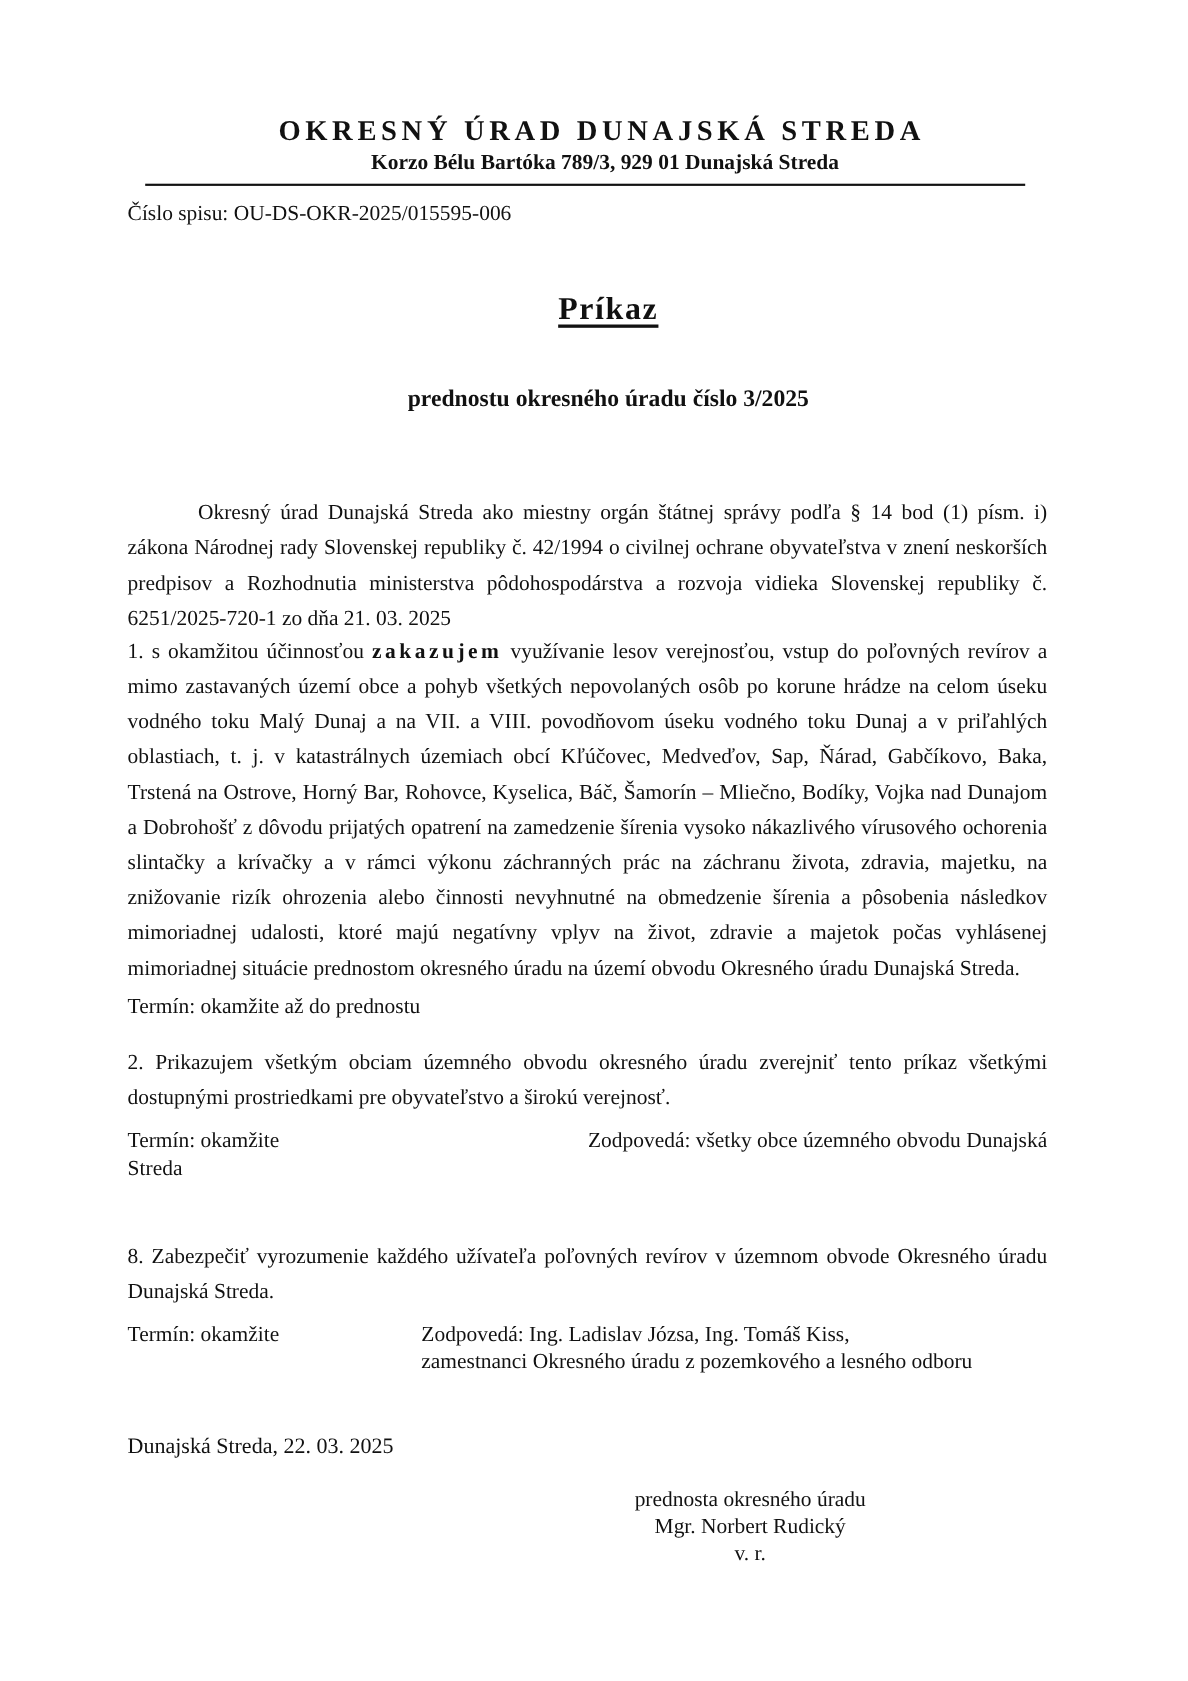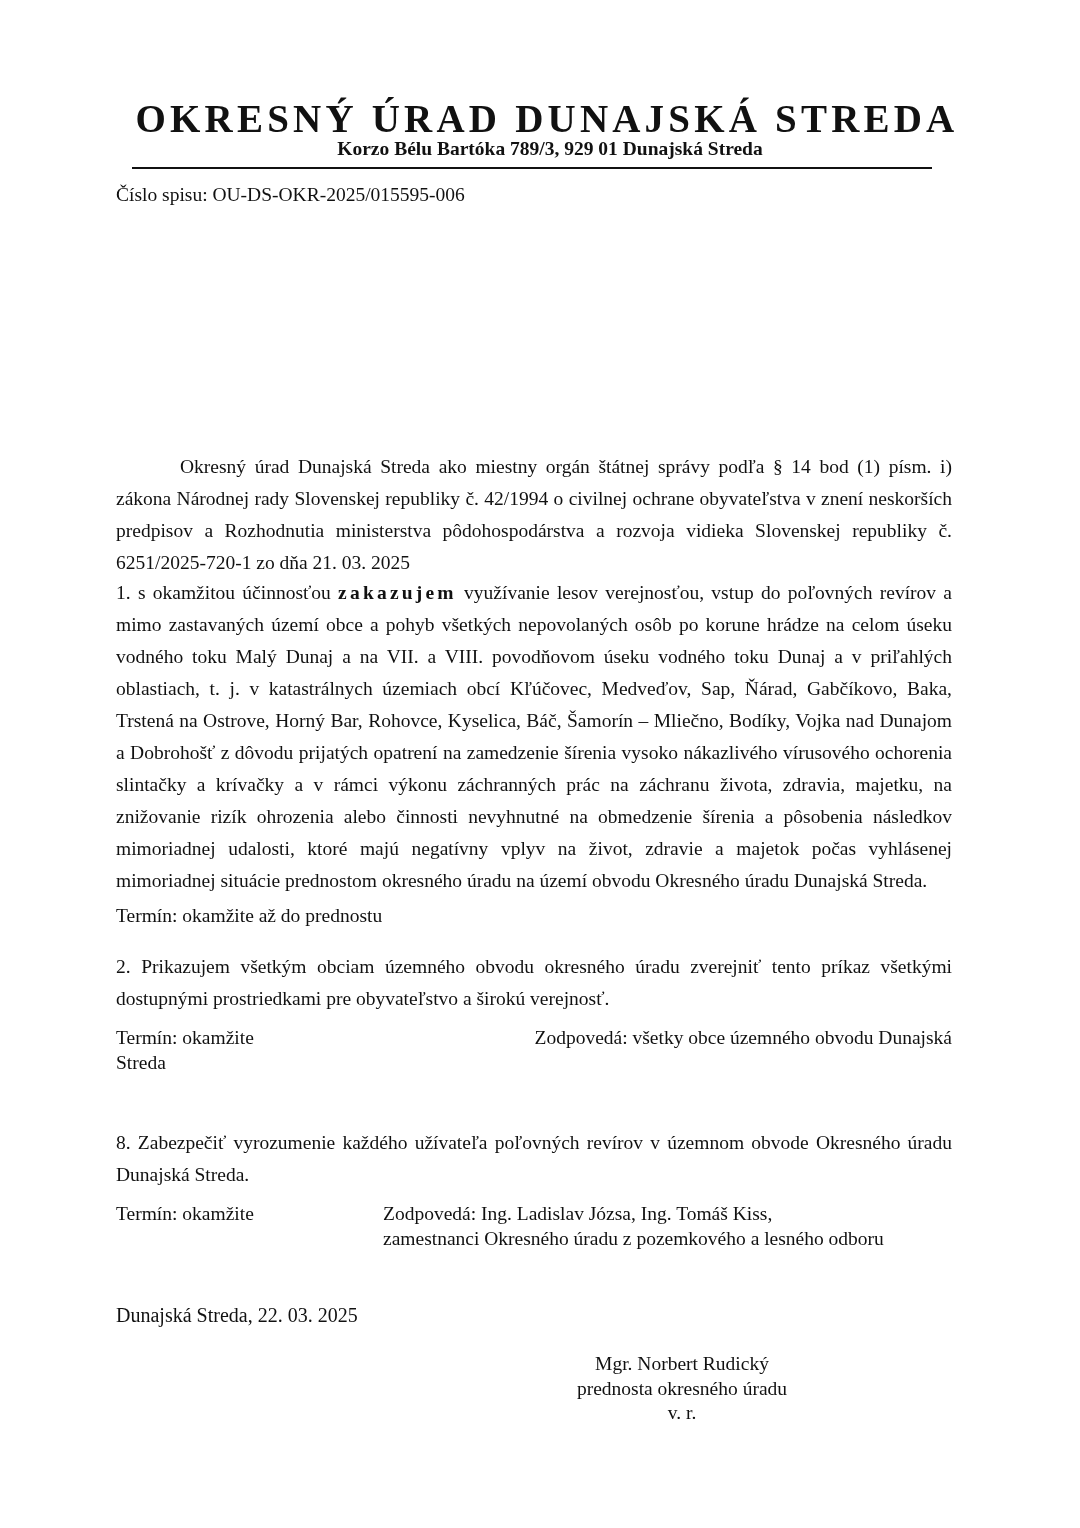--- a/index.html
+++ b/index.html
@@ -20,21 +20,21 @@
       left: 0; top: 0;
       width: 1080px;
       height: 1528px;
     }
     .header-title {
       position: absolute;
       left: 0; right: 12px;
       top: 100px;
       text-align: center;
       font-weight: bold;
-      font-size: 39px;
+      font-size: 26px;
       letter-spacing: 4.2px;
       line-height: 38px;
       padding-left: 26px;
     }
     .header-address {
       position: absolute;
       left: 12px; right: 0;
       top: 137px;
       text-align: center;
       font-weight: bold;
@@ -134,21 +134,25 @@
 <body>
 
 <div class="page">
 
   <div class="header-title">OKRESNÝ ÚRAD DUNAJSKÁ STREDA</div>
   <div class="header-address">Korzo Bélu Bartóka 789/3, 929 01  Dunajská Streda</div>
   <div class="header-rule"></div>
 
   <div class="file-number">Číslo spisu: OU-DS-OKR-2025/015595-006</div>
 
+  <div class="doc-title">
+    <span>Príkaz</span>
+  </div>
 
+  <div class="doc-subtitle">prednostu okresného úradu číslo 3/2025</div>
 
   <div class="para indent intro">Okresný úrad Dunajská Streda ako miestny orgán štátnej správy podľa § 14 bod (1) písm. i) zákona Národnej rady Slovenskej republiky č. 42/1994 o civilnej ochrane obyvateľstva v znení neskorších predpisov a Rozhodnutia ministerstva pôdohospodárstva a rozvoja vidieka Slovenskej republiky č. 6251/2025-720-1 zo dňa 21. 03. 2025</div>
 
   <div class="para item1"><span>1. s okamžitou účinnosťou </span><span class="spaced">zakazujem</span><span>  využívanie lesov verejnosťou, vstup do poľovných revírov a mimo zastavaných území obce a pohyb všetkých nepovolaných osôb po korune hrádze na celom úseku vodného toku Malý Dunaj a na VII. a VIII. povodňovom úseku vodného toku Dunaj a v priľahlých oblastiach, t. j. v katastrálnych územiach obcí Kľúčovec, Medveďov, Sap, Ňárad, Gabčíkovo, Baka, Trstená na Ostrove, Horný Bar, Rohovce, Kyselica, Báč,  Šamorín – Mliečno, Bodíky, Vojka nad Dunajom a Dobrohošť z dôvodu prijatých opatrení na zamedzenie šírenia vysoko nákazlivého vírusového ochorenia slintačky a krívačky a v rámci výkonu záchranných prác na záchranu života, zdravia, majetku, na znižovanie rizík ohrozenia alebo činnosti nevyhnutné na obmedzenie šírenia a pôsobenia následkov mimoriadnej udalosti, ktoré majú negatívny vplyv na život, zdravie a majetok počas vyhlásenej mimoriadnej situácie prednostom okresného úradu na území obvodu Okresného úradu Dunajská Streda.</span></div>
 
   <div class="para term1">Termín: okamžite až do prednostu</div>
 
   <div class="para item2">2. Prikazujem všetkým obciam územného obvodu okresného úradu zverejniť tento príkaz všetkými dostupnými prostriedkami pre obyvateľstvo a širokú verejnosť.</div>
 
   <div class="row row2">
@@ -161,18 +165,18 @@
 
   <div class="row row3">
     <div class="left">Termín: okamžite</div>
     <div class="right">Zodpovedá: Ing. Ladislav Józsa, Ing. Tomáš Kiss,</div>
     <div class="right2">zamestnanci Okresného úradu z pozemkového a lesného odboru</div>
   </div>
 
   <div class="place-date">Dunajská Streda, 22. 03. 2025</div>
 
   <div class="signature">
+    <div>prednosta okresného úradu</div>
     <div>Mgr. Norbert Rudický</div>
-    <div>prednosta okresného úradu</div>
     <div>v. r.</div>
   </div>
 
 </div>
 
 </body></html>

